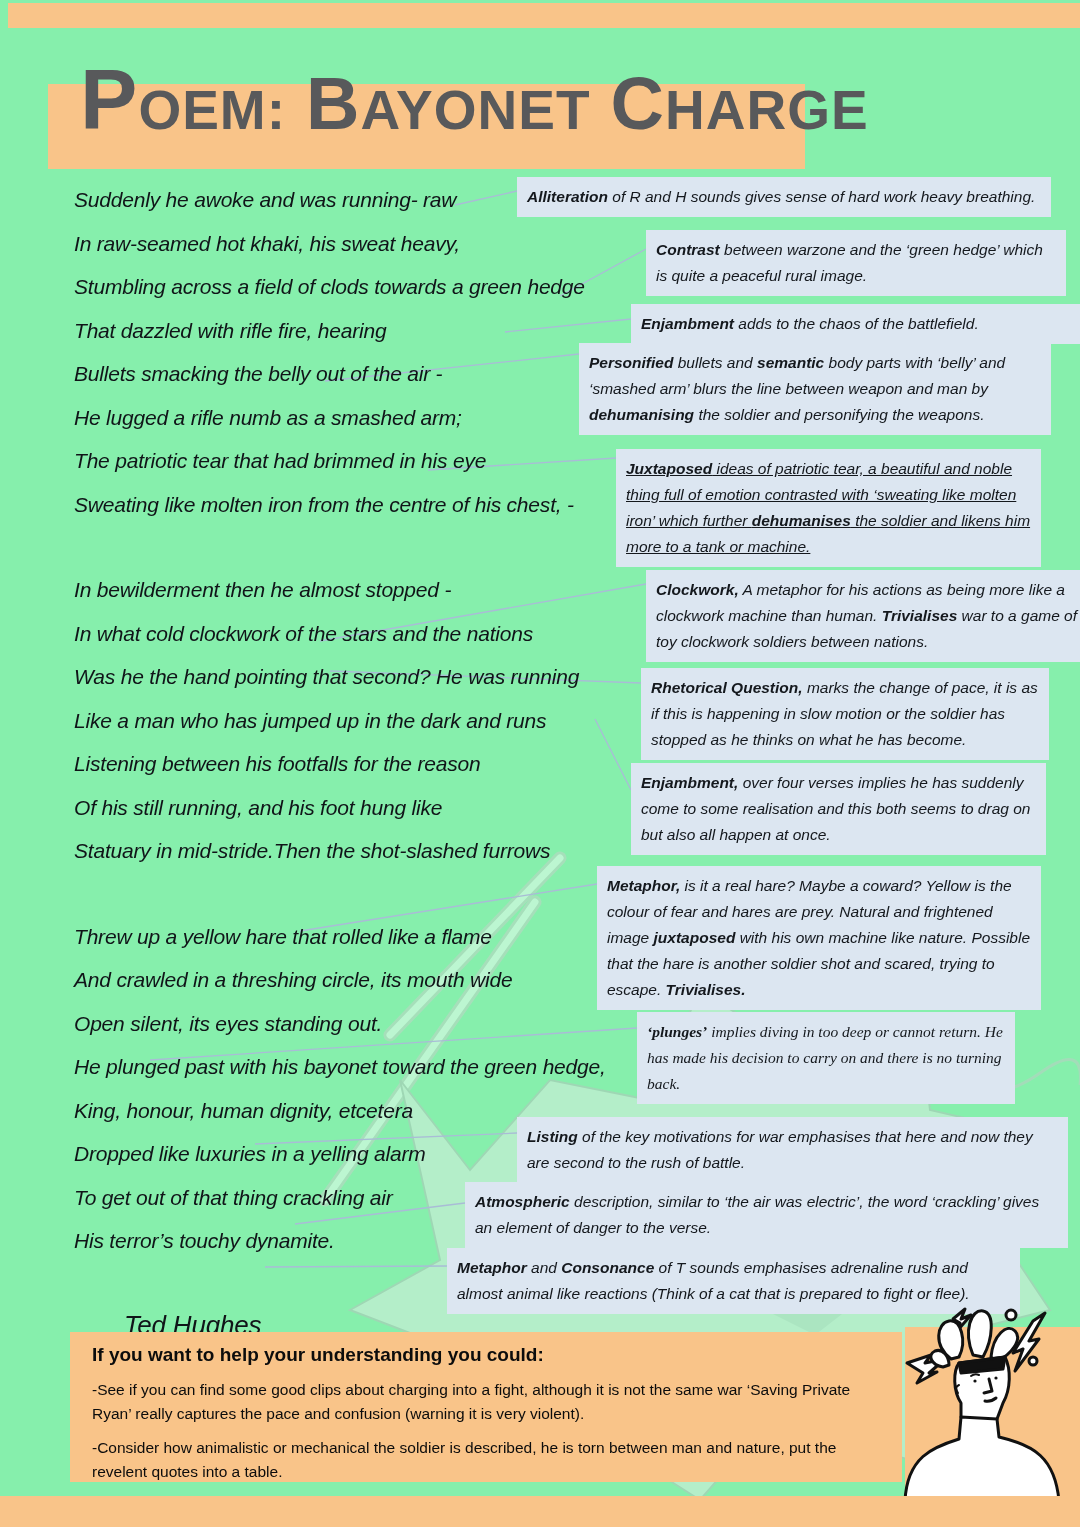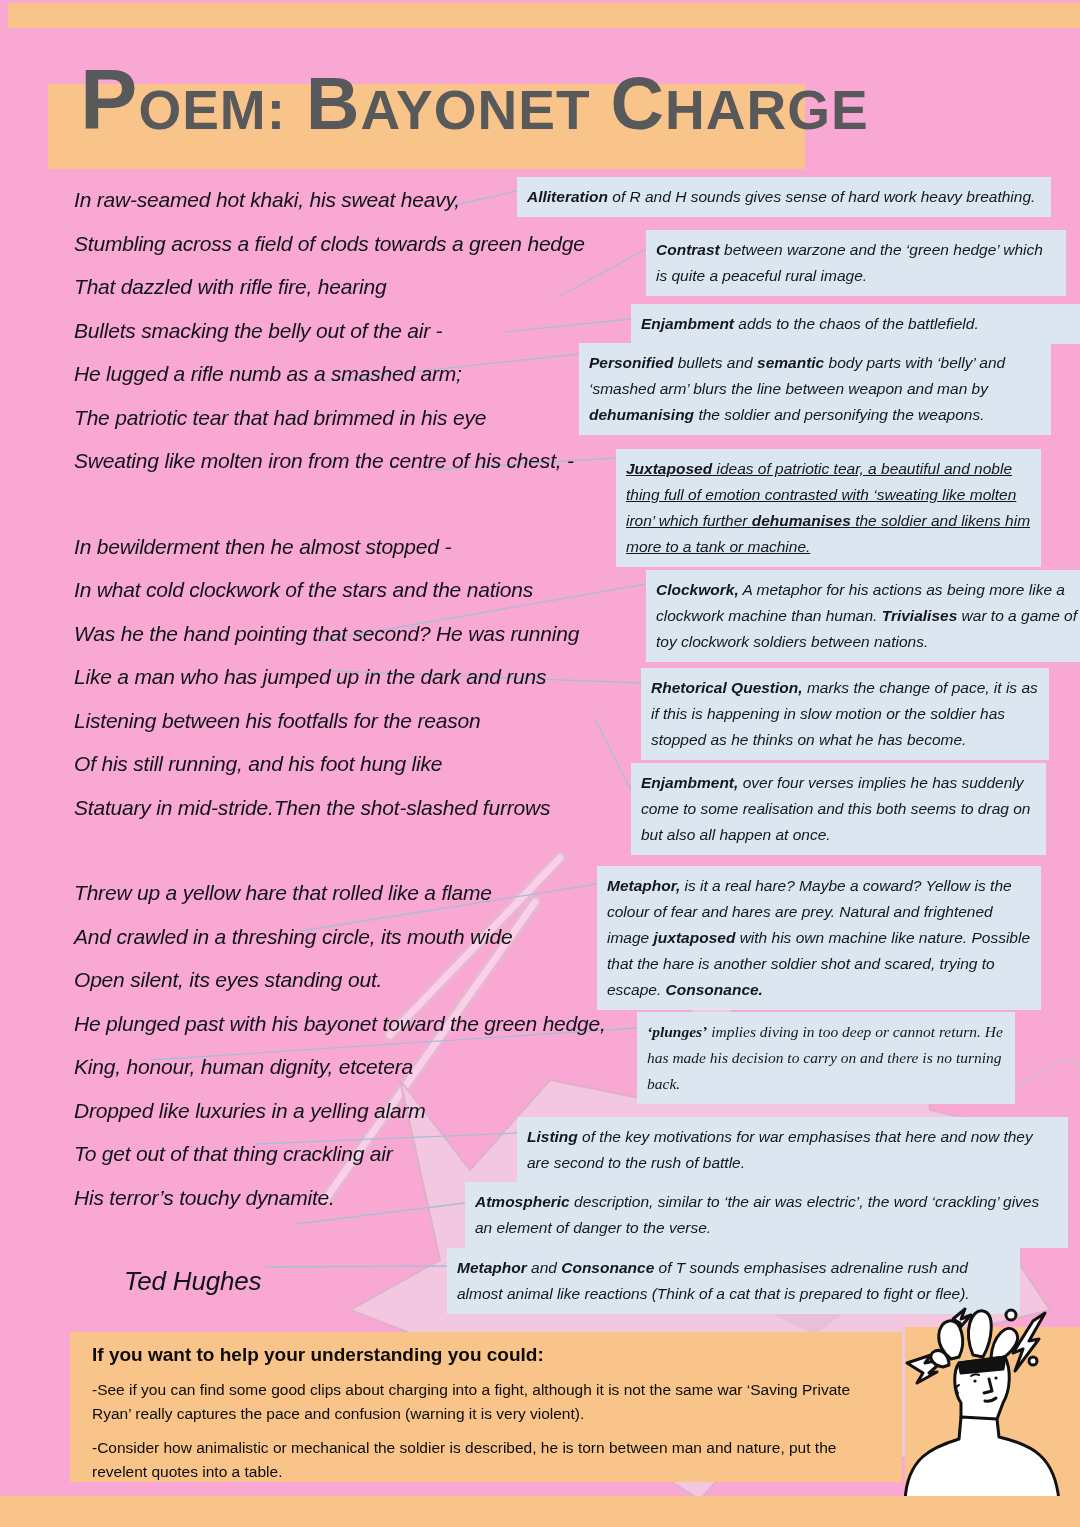--- a/index.html
+++ b/index.html
@@ -4,21 +4,21 @@
 <style>
   :root{
     --orange:#F9C489;
     --blue:#DCE6F1;
     --titlegray:#58595B;
     --connector:#A9BCD6;
   }
   *{margin:0;padding:0;box-sizing:border-box;}
   html,body{background:#fff;}
   .page{
-    position:relative;width:1080px;height:1527px;background:#f9a8d4;
+    position:relative;width:1080px;height:1527px;background:#86efac;
     font-family:"Liberation Sans",sans-serif;overflow:hidden;
   }
   
   .top-strip{position:absolute;left:8px;top:3px;width:1072px;height:25px;background:var(--orange);}
   .bottom-strip{position:absolute;left:0;top:1496px;width:1080px;height:31px;background:var(--orange);}
   .right-orange-block{position:absolute;left:905px;top:1327px;width:175px;height:170px;background:var(--orange);}
   
   .title-band{position:absolute;left:48px;top:84px;width:757px;height:85px;background:var(--orange);}
   .title{position:absolute;left:80px;top:56px;color:var(--titlegray);font-weight:bold;letter-spacing:1px;white-space:nowrap;line-height:1;}
   .seg-xl{font-size:86px;}
@@ -103,20 +103,21 @@
       <path d="M150 1060 L637 1028"></path>
       <path d="M255 1144 L517 1133"></path>
       <path d="M295 1224 L465 1203"></path>
       <path d="M265 1267 L447 1266"></path>
     </g>
   </svg>
 
   <div class="poem">
     <div id="poem-stanzas">
         <div class="stanza">
+          <div class="poem-line">Suddenly he awoke and was running- raw</div>
           <div class="poem-line">In raw-seamed hot khaki, his sweat heavy,</div>
           <div class="poem-line">Stumbling across a field of clods towards a green hedge</div>
           <div class="poem-line">That dazzled with rifle fire, hearing</div>
           <div class="poem-line">Bullets smacking the belly out of the air -</div>
           <div class="poem-line">He lugged a rifle numb as a smashed arm;</div>
           <div class="poem-line">The patriotic tear that had brimmed in his eye</div>
           <div class="poem-line">Sweating like molten iron from the centre of his chest, -</div>
         </div>
         <div class="stanza">
           <div class="poem-line">In bewilderment then he almost stopped -</div>
@@ -143,21 +144,21 @@
 
   <div id="annotations-layer">
       <div class="ann ann-0"><b>Alliteration</b><span> of R and H sounds gives sense of  hard work heavy breathing.</span></div>
       <div class="ann ann-1"><b>Contrast</b><span> between warzone and the ‘green hedge’ which is quite a peaceful rural image.</span></div>
       <div class="ann ann-2"><b>Enjambment</b><span> adds to the chaos of the battlefield.</span></div>
       <div class="ann ann-3"><b>Personified</b><span> bullets and </span><b>semantic</b><span> body parts with ‘belly’ and ‘smashed arm’ blurs the line between weapon and man by </span><b>dehumanising</b><span> the soldier and personifying the weapons.</span></div>
       <div class="ann ann-4"><b>Juxtaposed</b><span> ideas of patriotic tear, a beautiful and noble thing full of emotion contrasted with ‘sweating like molten iron’ which further </span><b>dehumanises</b><span> the soldier and likens him more to a tank or machine.</span></div>
       <div class="ann ann-5"><b>Clockwork,</b><span> A metaphor for his actions as being more like a clockwork machine than human. </span><b>Trivialises</b><span> war to a game of toy clockwork soldiers between nations.</span></div>
       <div class="ann ann-6"><b>Rhetorical Question,</b><span> marks the change of pace, it is as if this is happening in slow motion or the soldier has stopped as he thinks on what he has become.</span></div>
       <div class="ann ann-7"><b>Enjambment,</b><span> over four verses implies he has suddenly come to some realisation and this both seems to drag on but also all happen at once.</span></div>
-      <div class="ann ann-8"><b>Metaphor,</b><span> is it a real hare? Maybe a coward? Yellow is the colour of fear and hares are prey. Natural and frightened image </span><b>juxtaposed</b><span> with his own machine like nature. Possible that the hare is another soldier shot and scared, trying to escape. </span><b>Consonance.</b></div>
+      <div class="ann ann-8"><b>Metaphor,</b><span> is it a real hare? Maybe a coward? Yellow is the colour of fear and hares are prey. Natural and frightened image </span><b>juxtaposed</b><span> with his own machine like nature. Possible that the hare is another soldier shot and scared, trying to escape. </span><b>Trivialises.</b></div>
       <div class="ann ann-9"><b>‘plunges’</b><span> implies diving in too deep or cannot return. He has made his decision to carry on and there is no turning back.</span></div>
       <div class="ann ann-10"><b>Listing</b><span> of the key motivations for war emphasises that here and now they are second to the rush of battle.</span></div>
       <div class="ann ann-11"><b>Atmospheric</b><span> description, similar to ‘the air was electric’, the word ‘crackling’ gives an element of danger to the verse.</span></div>
       <div class="ann ann-12"><b>Metaphor</b><span> and </span><b>Consonance</b><span> of T sounds emphasises adrenaline rush and almost animal like reactions (Think of a cat that is prepared to fight or flee).</span></div>
     </div>
 
   <div class="footer-box">
     <div class="footer-heading">If you want to help your understanding you could:</div>
     <p class="footer-item">-See if you can find some good clips about charging into a fight, although it is not the same war ‘Saving Private Ryan’ really captures the pace and confusion (warning it is very violent).</p>
     <p class="footer-item">-Consider how animalistic or mechanical the soldier is described, he is torn between man and nature, put the revelent quotes into a table.</p>

